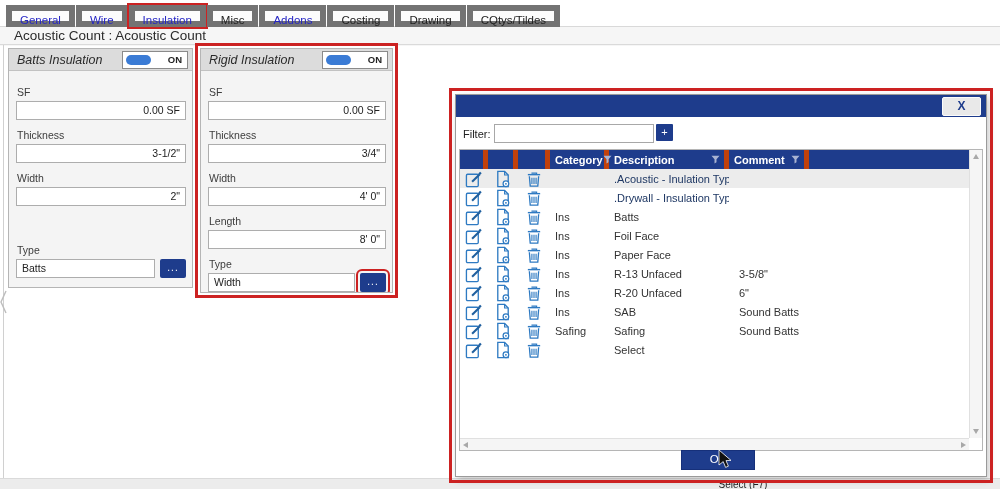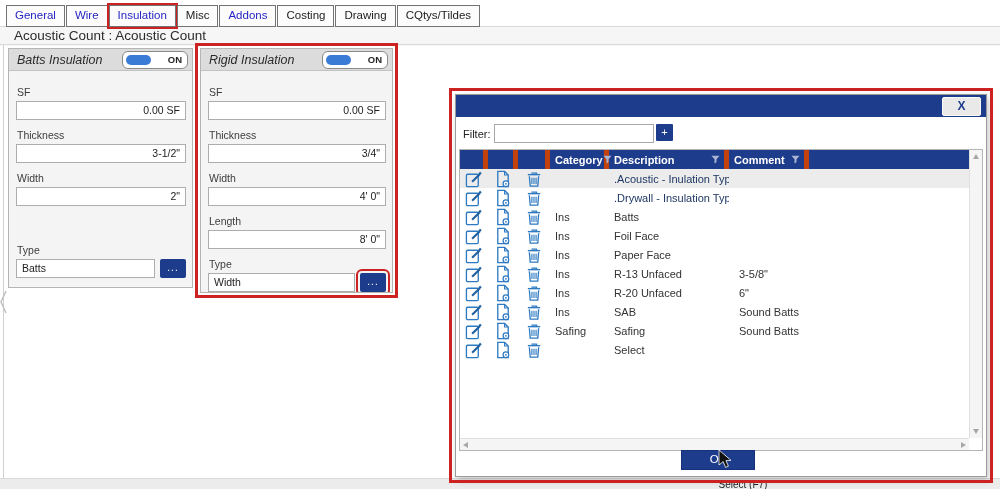--- a/index.html
+++ b/index.html
@@ -1,39 +1,39 @@
 <!DOCTYPE html>
 <html><head>
 <meta charset="utf-8">
 <style>
   html,body{margin:0;padding:0;}
   body{width:1000px;height:489px;position:relative;overflow:hidden;background:#ffffff;
        font-family:"Liberation Sans","DejaVu Sans",sans-serif;color:#222;}
 
   
   .tabbar{position:absolute;left:6px;top:5px;height:22px;display:flex;align-items:stretch;z-index:3;}
-  .tab{border:1px solid #737373;background:#fcfcfc;padding:3px 8px 2px 8px;font-size:11.5px;
+  .tab{border:6px solid #737373;background:#fcfcfc;padding:3px 8px 2px 8px;font-size:11.5px;
        margin-right:1px;color:#222;white-space:nowrap;}
   .tab-blue{color:#2525c4;}
   .annotated-2{outline:2px solid #cc2222;outline-offset:0;}
 
   .title-strip{position:absolute;left:0;top:26px;width:1000px;height:19px;background:#f6f6f6;
                border-top:1px solid #d9d9d9;}
   .page-title{position:absolute;left:14px;top:28px;font-size:13.5px;color:#2b2b2b;}
   .content-top{position:absolute;left:0;top:44px;width:1000px;height:1px;background:#dadada;}
   .win-left{position:absolute;left:3px;top:45px;width:1px;height:433px;background:#d0d0d0;}
 
   
   .panel{position:absolute;background:#f4f4f4;border:1px solid #b5b5b5;overflow:hidden;}
   #panel-0{left:8px;top:48px;width:183px;height:238px;}
   #panel-1{left:200px;top:48px;width:191px;height:243px;outline:3px solid #cc2222;outline-offset:2px;}
   .panel-header{height:21px;background:#dcdcdc;border-bottom:1px solid #c2c2c2;display:flex;
                 align-items:center;justify-content:space-between;padding:0 4px 0 8px;}
   .panel-title{font-size:12.5px;color:#2b2b2b;font-style:italic;}
-  .toggle{width:64px;height:16px;background:#fff;border:1px solid #8a8a8a;border-radius:6px;
+  .toggle{width:64px;height:16px;background:#fff;border:1px solid #8a8a8a;border-radius:0;
           display:flex;align-items:center;}
   .pill{width:25px;height:10px;background:#3a7bd5;border-radius:5px;margin-left:3px;}
   .toggle-label{font-size:9.5px;font-weight:bold;color:#222;margin-left:auto;margin-right:5px;}
   .fields{padding:15px 6px 0 7px;}
   .field{margin-bottom:9px;}
   #panel-0 .field-type{margin-top:38px;}
   .flabel{font-size:10.5px;color:#3c3c3c;margin:0 0 3px 1px;}
   .frow{display:flex;gap:5px;}
   .value{flex:1;height:15px;line-height:15px;background:#fff;border:1px solid #adadad;
          font-size:10.5px;color:#222;padding:1px 5px;text-align:right;overflow:hidden;}

